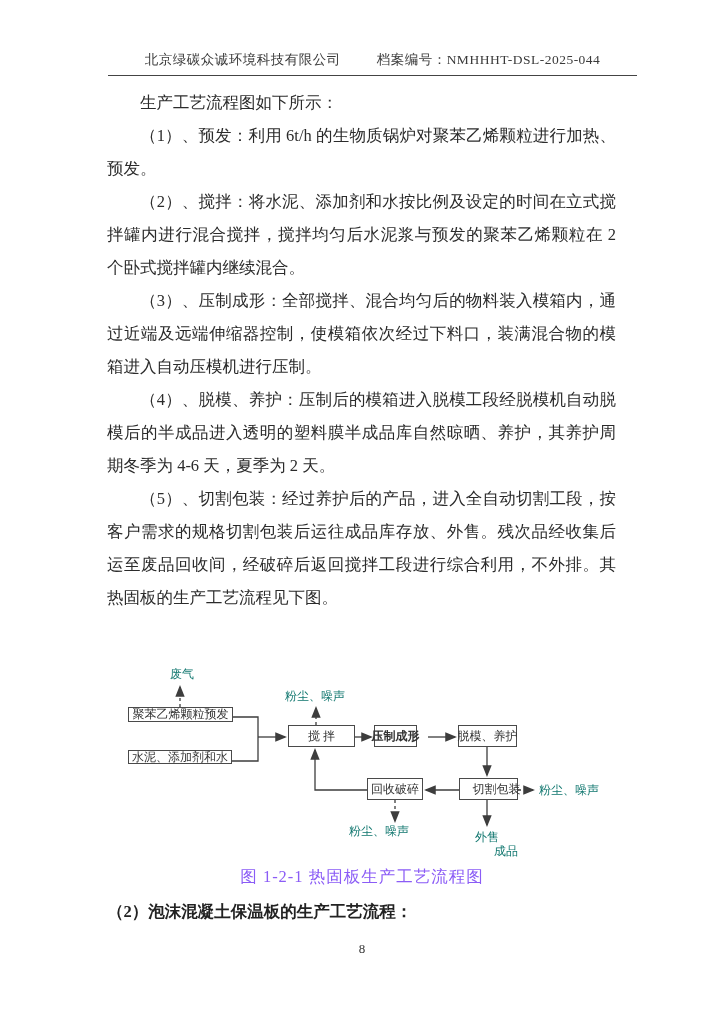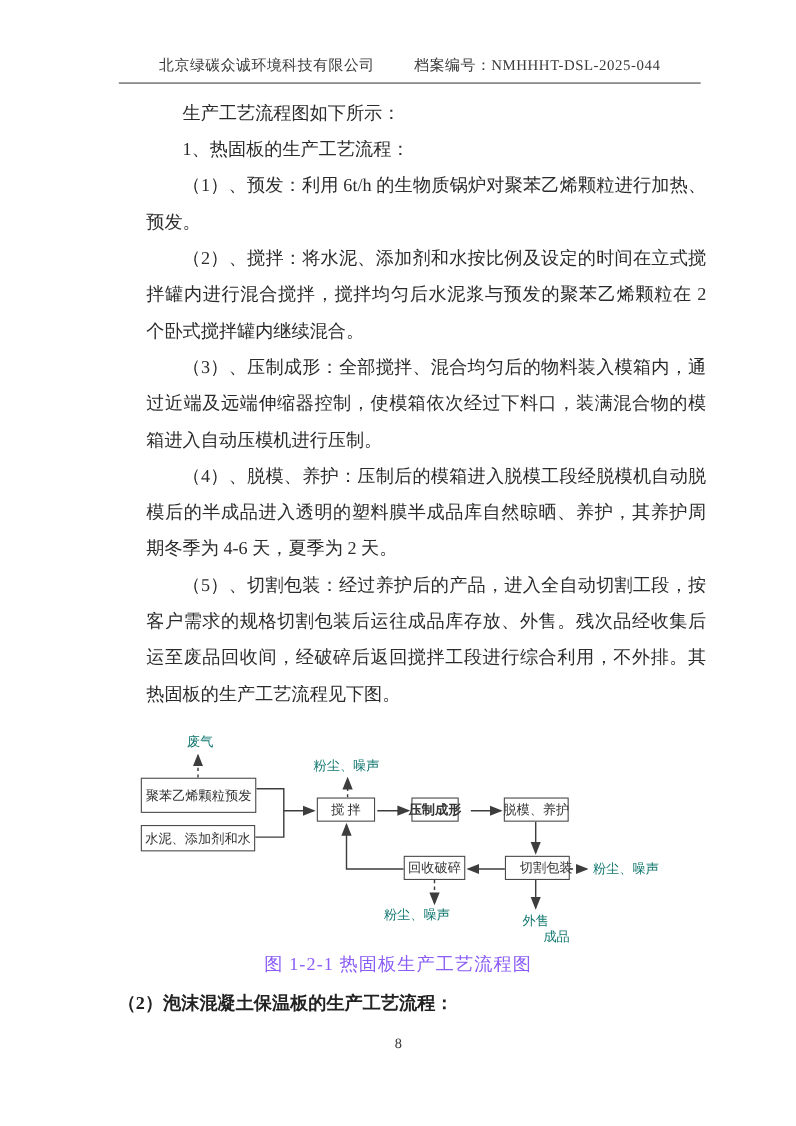--- a/index.html
+++ b/index.html
@@ -21,21 +21,20 @@
   .header-rule {
     position:absolute; left:108px; top:75px; width:529px;
     border-top:1.5px solid #444;
   }
   
   .body-text {
     position:absolute; left:107px; top:86px; width:509px;
     font-size:16.5px; line-height:33px;
     text-align:justify; text-justify:inter-ideograph;
     color:#2b2b2b;
-    margin-left:26px;
   }
   .body-text p { margin:0; text-indent:2em; }
   
   .flowchart {
     position:absolute; left:0; top:655px; width:724px; height:200px;
     font-size:12px; color:#333;
   }
   .flowchart svg { position:absolute; left:0; top:0; }
   .fc-box {
     position:absolute; box-sizing:border-box;
@@ -68,21 +67,20 @@
 <div class="page">
 
   <div class="header">
     <span>北京绿碳众诚环境科技有限公司</span>
     <span class="doc-no"><span>档案编号：</span><span>NMHHHT-DSL-2025-044</span></span>
   </div>
   <div class="header-rule"></div>
 
   <div class="body-text">
     <p>生产工艺流程图如下所示：</p>
-    <p>1、热固板的生产工艺流程：</p>
     <p>（1）、预发：利用 6t/h 的生物质锅炉对聚苯乙烯颗粒进行加热、预发。</p>
     <p>（2）、搅拌：将水泥、添加剂和水按比例及设定的时间在立式搅拌罐内进行混合搅拌，搅拌均匀后水泥浆与预发的聚苯乙烯颗粒在 2 个卧式搅拌罐内继续混合。</p>
     <p>（3）、压制成形：全部搅拌、混合均匀后的物料装入模箱内，通过近端及远端伸缩器控制，使模箱依次经过下料口，装满混合物的模箱进入自动压模机进行压制。</p>
     <p>（4）、脱模、养护：压制后的模箱进入脱模工段经脱模机自动脱模后的半成品进入透明的塑料膜半成品库自然晾晒、养护，其养护周期冬季为 4-6 天，夏季为 2 天。</p>
     <p>（5）、切割包装：经过养护后的产品，进入全自动切割工段，按客户需求的规格切割包装后运往成品库存放、外售。残次品经收集后运至废品回收间，经破碎后返回搅拌工段进行综合利用，不外排。其热固板的生产工艺流程见下图。</p>
   </div>
 
   <div class="flowchart">
     <svg width="724" height="200" viewBox="0 0 724 200">
       <defs>
@@ -109,24 +107,24 @@
       <polyline points="367,135 315,135 315,95" fill="none" stroke="#3d3d3d" stroke-width="1.3" marker-end="url(#ah)"></polyline>
 
       <line x1="518" y1="135" x2="533" y2="135" stroke="#3d3d3d" stroke-width="1.3" stroke-dasharray="3,3" marker-end="url(#ah)"></line>
 
       <line x1="487" y1="145" x2="487" y2="170" stroke="#3d3d3d" stroke-width="1.3" marker-end="url(#ah)"></line>
 
       <line x1="395" y1="145" x2="395" y2="166" stroke="#3d3d3d" stroke-width="1.3" stroke-dasharray="3,3" marker-end="url(#ah)"></line>
     </svg>
 
     <span class="fc-label" style="left:165px; top:11px; width:34px;">废气</span>
-    <div class="fc-box" style="left:128px; top:52px; width:105px; height:32px;">聚苯乙烯颗粒预发</div>
-    <div class="fc-box" style="left:128px; top:95px; width:104px; height:24px;">水泥、添加剂和水</div>
+    <div class="fc-box" style="left:128px; top:52px; width:105px; height:15px;">聚苯乙烯颗粒预发</div>
+    <div class="fc-box" style="left:128px; top:95px; width:104px; height:14px;">水泥、添加剂和水</div>
     <span class="fc-label" style="left:283px; top:33px; width:64px;">粉尘、噪声</span>
-    <div class="fc-box" style="left:288px; top:70px; width:53px; height:22px;">搅 拌</div>
+    <div class="fc-box" style="left:288px; top:70px; width:67px; height:22px;">搅 拌</div>
     <div class="fc-box" style="left:374px; top:70px; width:43px; height:22px;font-weight:bold;">压制成形</div>
     <div class="fc-box" style="left:458px; top:70px; width:59px; height:22px;">脱模、养护</div>
     <span class="fc-label" style="left:429px; top:124px; width:28px;margin-left:30px;">废品</span>
     <div class="fc-box" style="left:367px; top:123px; width:56px; height:22px;">回收破碎</div>
     <div class="fc-box" style="left:459px; top:123px; width:59px; height:22px;padding-left:16px;">切割包装</div>
     <span class="fc-label" style="left:536px; top:127px; width:66px;">粉尘、噪声</span>
     <span class="fc-label" style="left:491px; top:149px; width:30px;margin-top:39px;">成品</span>
     <span class="fc-label" style="left:471px; top:174px; width:32px;">外售</span>
     <span class="fc-label" style="left:346px; top:168px; width:66px;">粉尘、噪声</span>
   </div>

